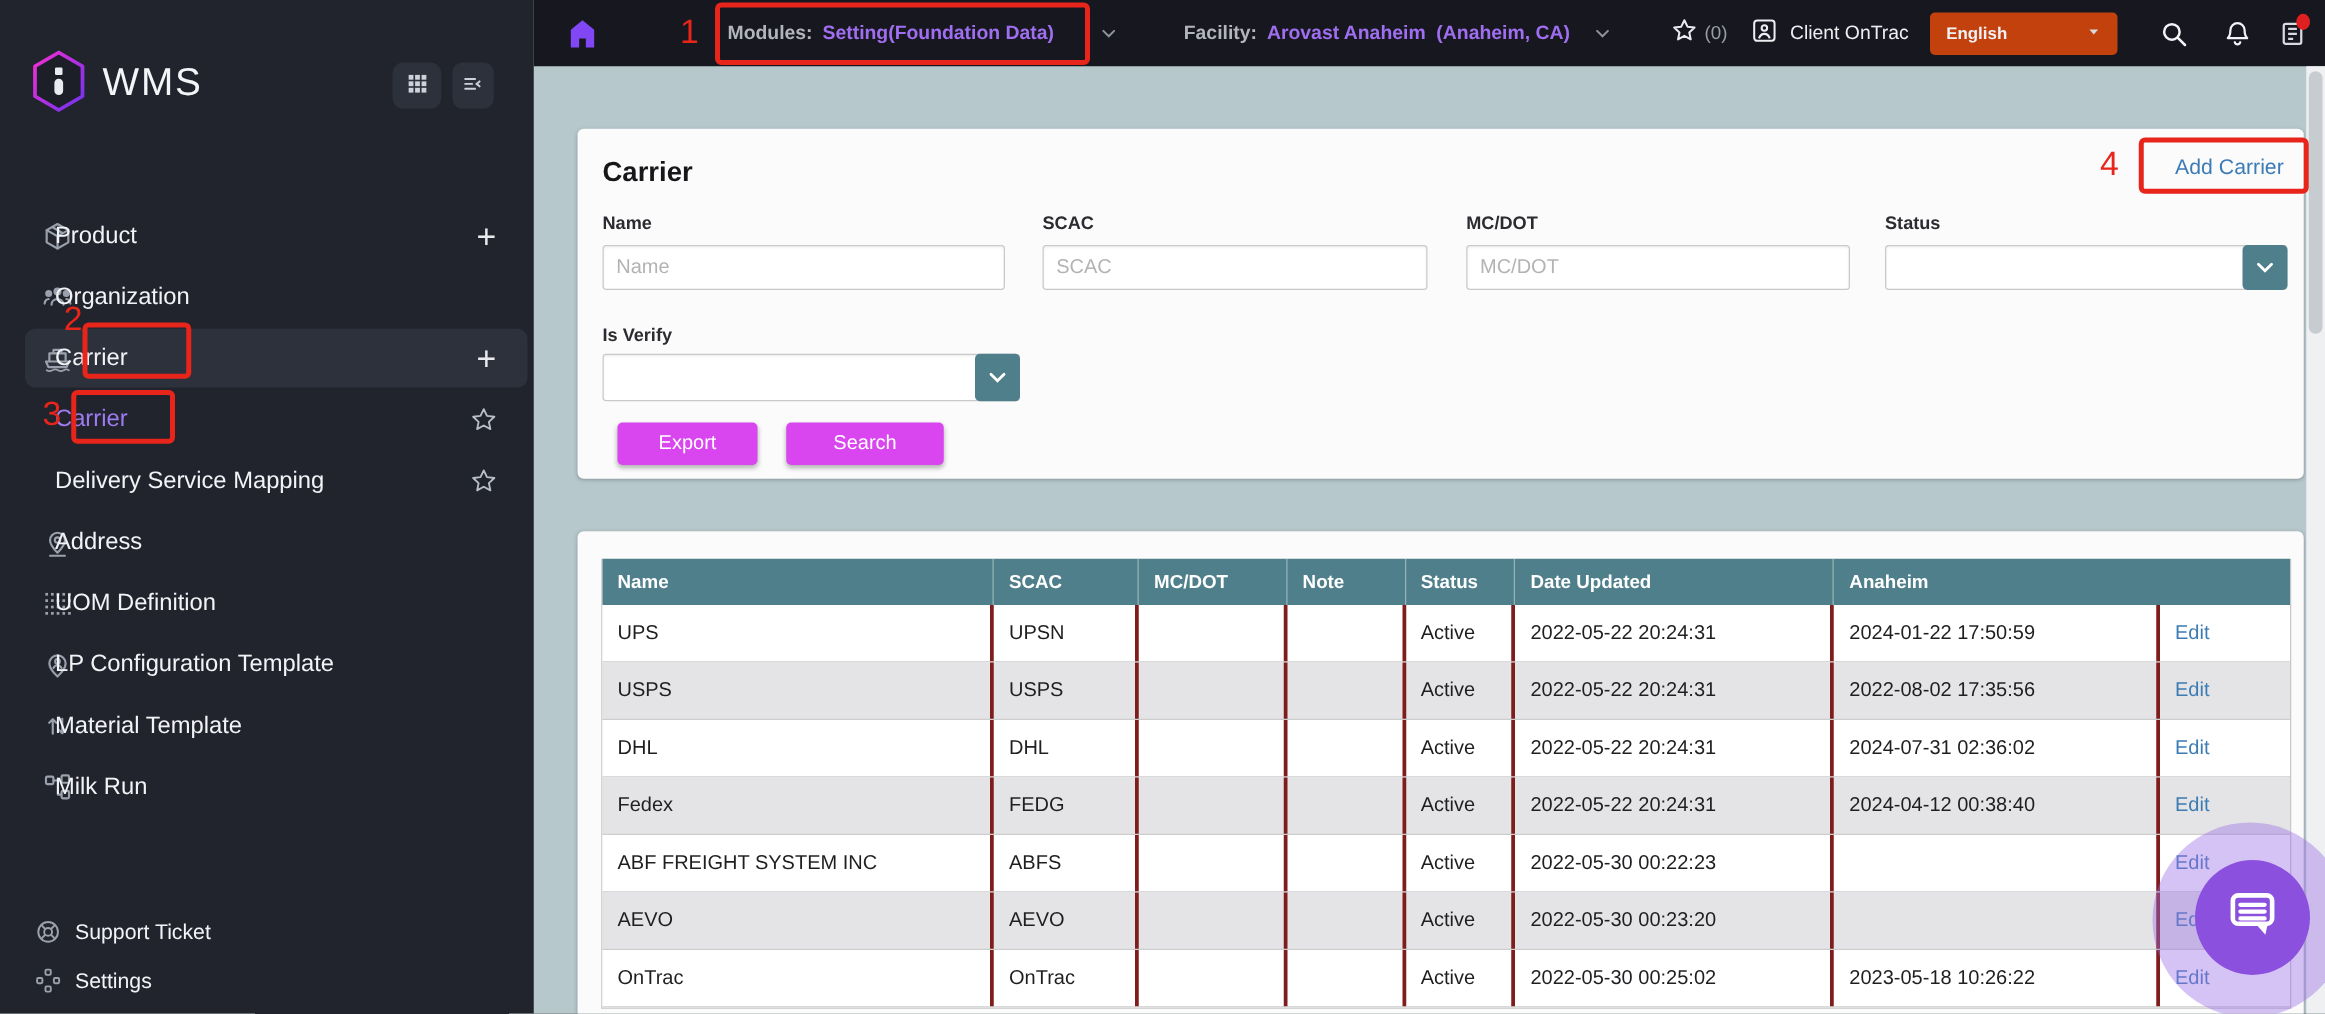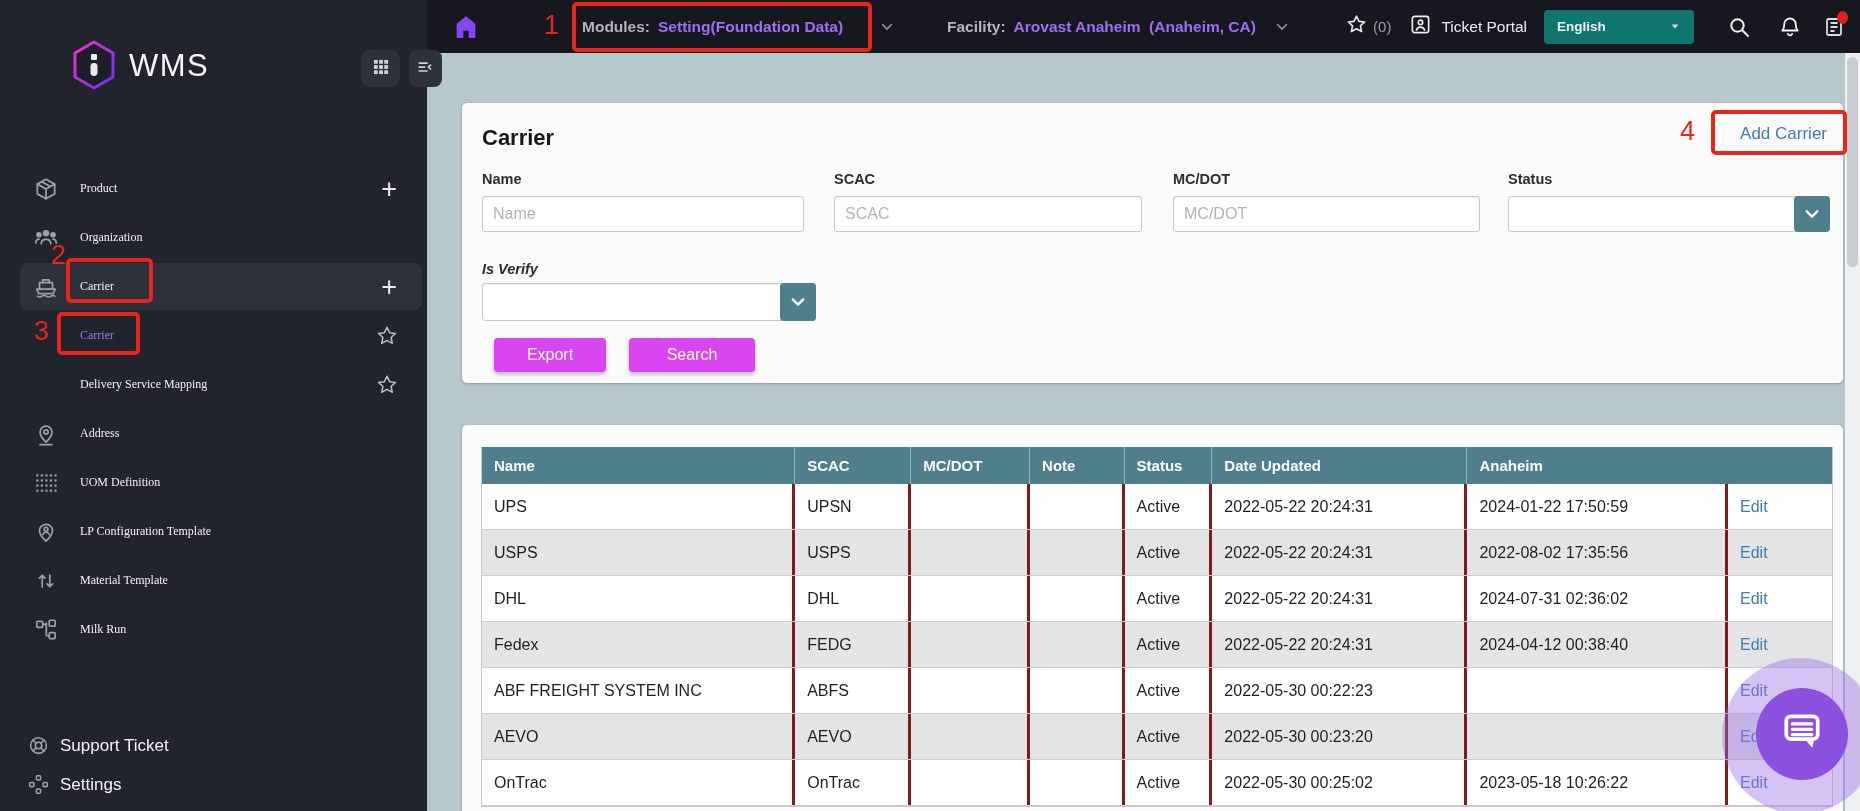--- a/index.html
+++ b/index.html
@@ -1,33 +1,33 @@
 <!DOCTYPE html>
 <html><head>
 <meta charset="utf-8">
 <style>
   * { margin:0; padding:0; box-sizing:border-box; }
   body { font-family:"Liberation Sans", sans-serif; background:#555; }
   .stage { position:relative; width:1860px; height:811px; overflow:hidden; background:#b7c8cc; }
 
   
   .sidebar { position:absolute; left:0; top:0; width:427px; height:811px; background:#22242d; z-index:5; }
-  .logo-row { position:absolute; left:0; top:0; width:100%; height:120px;margin-left:47px; }
+  .logo-row { position:absolute; left:0; top:0; width:100%; height:120px; }
   .logo-hex { position:absolute; left:24px; top:40px; width:46px; height:50px; }
   .logo-text { position:absolute; left:82px; top:48px; font-size:31px; letter-spacing:1.5px; color:#f4f5f8; font-weight:400; }
   .sq-btn { position:absolute; top:50px; height:37px; background:#2d313c; border:none; border-radius:9px; cursor:pointer; display:flex; align-items:center; justify-content:center; }
   .sq-btn.grid-b { left:314px; width:39px; }
   .sq-btn.collapse-b { left:362px; width:33px; border-radius:8px; }
 
   #sidebar-menu { position:absolute; left:0; top:164px; width:100%; }
   .m-item { position:relative; height:49px; display:flex; align-items:center; cursor:pointer; }
   .m-item.active::before { content:""; position:absolute; left:20px; right:5px; top:1px; bottom:1px; background:#2d313c; border-radius:8px; }
   .m-icon { position:absolute; left:33px; width:26px; height:26px; z-index:1; }
   .m-icon svg { width:26px; height:26px; }
-  .m-label { position:relative; margin-left:80px; font-size:12px; color:#f2f3f6; z-index:1;font-family:Liberation Serif, serif; }
+  .m-label { position:relative; margin-left:44px; font-size:19px; color:#f2f3f6; z-index:1; }
   .m-item.sub .m-label { color:#f2f3f6; }
   .m-item.selected .m-label { color:#9d7bf0; }
   .m-plus { position:absolute; right:30px; font-size:27px; font-weight:300; color:#e8eaee; line-height:20px; z-index:1; }
   .m-star { position:absolute; right:28px; width:24px; height:24px; z-index:1; }
   #sidebar-bottom { position:absolute; left:0; top:726px; width:100%; }
   .b-item { position:relative; height:39px; display:flex; align-items:center; cursor:pointer; }
   .b-icon { position:absolute; left:27px; width:23px; height:23px; }
   .b-icon svg { width:23px; height:23px; }
   .b-label { margin-left:60px; font-size:17px; color:#f2f3f6; }
 
@@ -38,21 +38,21 @@
   .modules-group { left:155px; top:0; gap:8px; }
   .facility-group { left:520px; top:0; gap:8px; }
   .tb-label { font-size:15.5px; font-weight:700; color:#b3b5bc; }
   .tb-purple { font-size:15.5px; font-weight:700; color:#a06ef0; white-space:pre; }
   .chev { width:16px; height:16px; margin-left:10px; }
   .tb-right { position:absolute; right:14px; top:0; height:53px; display:flex; align-items:center; }
   .fav-wrap { display:flex; align-items:center; gap:5px; cursor:pointer; }
   .fav-count { font-size:15px; color:#9a9da6; }
   .cp-wrap { display:flex; align-items:center; gap:9px; margin-left:18px; cursor:pointer; }
   .cp-label { font-size:15.5px; color:#eceef2; }
-  .lang-box { margin-left:17px; width:150px; height:34px; background:#0f766e; border-radius:4px; display:flex; align-items:center; justify-content:space-between; padding:0 13px; cursor:pointer; }
+  .lang-box { margin-left:17px; width:150px; height:34px; background:#c2410c; border-radius:4px; display:flex; align-items:center; justify-content:space-between; padding:0 13px; cursor:pointer; }
   .lang-label { font-size:13.5px; font-weight:700; color:#f0f1f4; }
   .icon-btn { margin-left:27px; width:24px; height:24px; cursor:pointer; position:relative; }
   .red-dot { position:absolute; right:-2px; top:-4px; width:11px; height:13px; background:#e02020; border-radius:50%; }
 
   
   .ann-box { position:absolute; border:4px solid #e8251a; border-radius:5px; pointer-events:none; z-index:20; }
   .ann-num { position:absolute; color:#e8251a; font-size:27px; z-index:21; pointer-events:none; }
 
   
   .content { position:absolute; left:427px; top:53px; width:1418px; height:758px; }
@@ -69,21 +69,21 @@
   .field-2 { left:711px; width:307px; }
   .field-3 { left:1046px; width:322px; }
   .f-label { font-size:14.5px; font-weight:700; color:#2c2c30; display:block; margin-bottom:9px; }
   .f-input { width:100%; height:36px; border:1px solid #c9c9c9; border-radius:3px; font-size:16px; color:#333; padding:0 10px; background:#fff; box-shadow:inset 0 1px 2px rgba(0,0,0,.07); font-family:"Liberation Sans",sans-serif; }
   .f-input::placeholder { color:#b3b3b6; }
   .f-select { position:relative; width:100%; height:36px; border:1px solid #c9c9c9; border-radius:3px; background:#fff; box-shadow:inset 0 1px 2px rgba(0,0,0,.07); cursor:pointer; }
   .sel-chev { position:absolute; right:-1px; top:-1px; width:36px; height:36px; background:#4f7f8b; border-radius:4px; display:flex; align-items:center; justify-content:center; }
   .f-select.tall, .f-select.tall .sel-chev { height:38px; }
   .sel-chev svg { width:18px; height:18px; }
 
-  .isverify-label { position:absolute; left:20px; top:158px; font-size:14.5px; font-weight:700; color:#2c2c30;font-style:italic; }
+  .isverify-label { position:absolute; left:20px; top:158px; font-size:14.5px; font-weight:700; color:#2c2c30; }
   .isverify-select { position:absolute; left:20px; top:180px; width:334px; }
 
   .btn { position:absolute; top:235px; height:34px; background:#d946ef; color:#fff; border:none; border-radius:4px; font-size:16px; font-family:"Liberation Sans",sans-serif; cursor:pointer; box-shadow:0 2px 4px rgba(0,0,0,.3); }
   .btn-export { left:32px; width:112px; }
   .btn-search { left:167px; width:126px; }
 
   
   .tbl { position:absolute; left:19px; top:22px; width:1352px; border:1px solid #c8c8c8; border-top:none; }
   .t-row { display:grid; grid-template-columns:23.2% 8.6% 8.8% 7% 6.5% 18.9% 19.3% 7.7%; }
   .t-head { background:#4f7f8b; height:37px; }
@@ -310,21 +310,21 @@
         <span class="fav-count">(0)</span>
       </span>
       <span class="cp-wrap">
         <span>
           <svg width="23" height="23" viewBox="0 0 24 24" fill="none" stroke="#eceef2" stroke-width="1.7">
             <rect x="3.5" y="3.5" width="17" height="17" rx="2.5"></rect>
             <circle cx="12" cy="9.8" r="2.3"></circle>
             <path d="M7.5 18.5c.8-2.5 2.5-3.8 4.5-3.8s3.7 1.3 4.5 3.8"></path>
           </svg>
         </span>
-        <span class="cp-label">Ticket Portal</span>
+        <span class="cp-label">Client OnTrac</span>
       </span>
       <div class="lang-box">
         <span class="lang-label">English</span>
         <span>
           <svg width="12" height="12" viewBox="0 0 24 24" fill="#d7d9df">
               <path d="M5 9h14l-7 8z"></path>
             </svg>
         </span>
       </div>
       <span class="icon-btn" style="margin-left:33px;">

